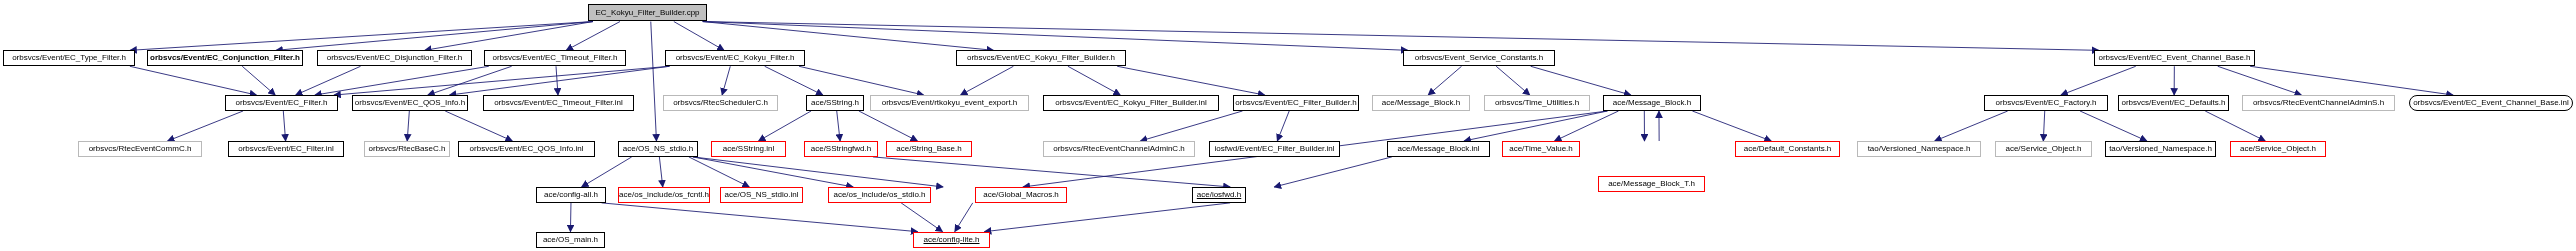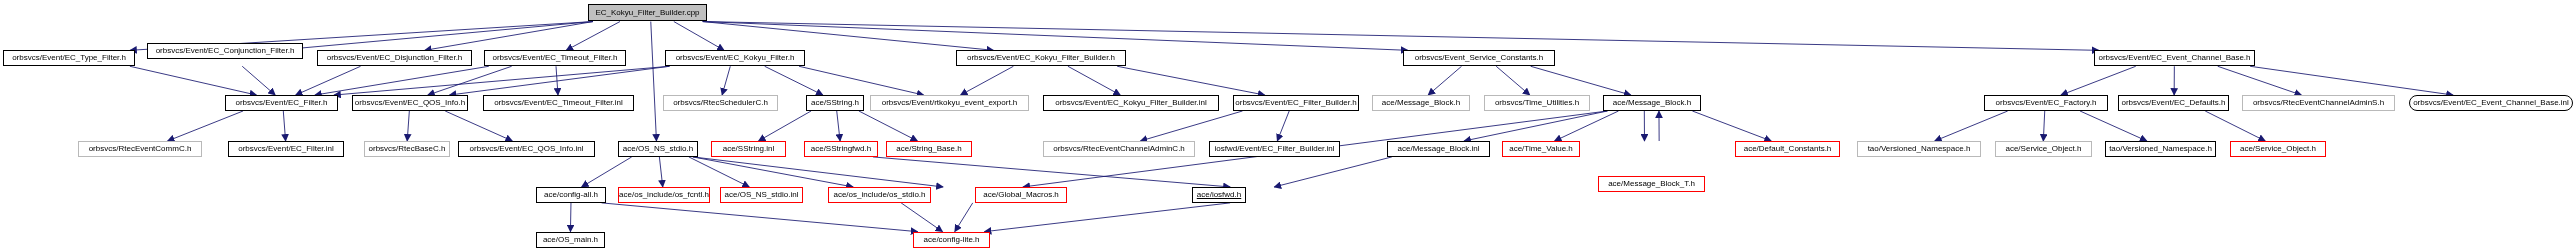--- a/index.html
+++ b/index.html
@@ -104,21 +104,21 @@
         <line x1="3673" y1="108" x2="4004.46" y2="155" stroke="#191970" stroke-width="1.4" marker-end="url(#arrow)"></line>
         <line x1="3277.35" y1="181" x2="3158.16" y2="230" stroke="#191970" stroke-width="1.4" marker-end="url(#arrow)"></line>
         <line x1="3337.8" y1="181" x2="3335.48" y2="230" stroke="#191970" stroke-width="1.4" marker-end="url(#arrow)"></line>
         <line x1="3395.4" y1="181" x2="3504.44" y2="230" stroke="#191970" stroke-width="1.4" marker-end="url(#arrow)"></line>
         <line x1="3599.7" y1="181" x2="3697.72" y2="230" stroke="#191970" stroke-width="1.4" marker-end="url(#arrow)"></line>
       </g>
   </svg>
   <div id="nodes">
       <div class="node root" title="EC_Kokyu_Filter_Builder.cpp" style="left: 588px; top: 4.3px; width: 119px;">EC_Kokyu_Filter_Builder.cpp</div>
       <div class="node" title="orbsvcs/Event/EC_Type_Filter.h" style="left: 3.1px; top: 50px; width: 132px;">orbsvcs/Event/EC_Type_Filter.h</div>
-      <div class="node" title="orbsvcs/Event/EC_Conjunction_Filter.h" style="left: 147px; top: 43px; width: 156px;">orbsvcs/Event/EC_Conjunction_Filter.h</div>
+      <div class="node" title="orbsvcs/Event/EC_Conjunction_Filter.h" style="left: 147px; top: 50px; width: 156px; font-weight: bold;">orbsvcs/Event/EC_Conjunction_Filter.h</div>
       <div class="node" title="orbsvcs/Event/EC_Disjunction_Filter.h" style="left: 317px; top: 50px; width: 155px;">orbsvcs/Event/EC_Disjunction_Filter.h</div>
       <div class="node" title="orbsvcs/Event/EC_Timeout_Filter.h" style="left: 484px; top: 50px; width: 142px;">orbsvcs/Event/EC_Timeout_Filter.h</div>
       <div class="node" title="orbsvcs/Event/EC_Kokyu_Filter.h" style="left: 665px; top: 50px; width: 140px;">orbsvcs/Event/EC_Kokyu_Filter.h</div>
       <div class="node" title="orbsvcs/Event/EC_Kokyu_Filter_Builder.h" style="left: 956px; top: 50px; width: 170px;">orbsvcs/Event/EC_Kokyu_Filter_Builder.h</div>
       <div class="node" title="orbsvcs/Event_Service_Constants.h" style="left: 1403px; top: 50px; width: 152px;">orbsvcs/Event_Service_Constants.h</div>
       <div class="node" title="orbsvcs/Event/EC_Event_Channel_Base.h" style="left: 2094px; top: 50px; width: 161px;">orbsvcs/Event/EC_Event_Channel_Base.h</div>
       <div class="node" title="orbsvcs/Event/EC_Filter.h" style="left: 225px; top: 95px; width: 113px;">orbsvcs/Event/EC_Filter.h</div>
       <div class="node" title="orbsvcs/Event/EC_QOS_Info.h" style="left: 352px; top: 95px; width: 116px;">orbsvcs/Event/EC_QOS_Info.h</div>
       <div class="node" title="orbsvcs/Event/EC_Timeout_Filter.inl" style="left: 483px; top: 95px; width: 151px;">orbsvcs/Event/EC_Timeout_Filter.inl</div>
       <div class="node gray" title="orbsvcs/RtecSchedulerC.h" style="left: 663px; top: 95px; width: 115px;">orbsvcs/RtecSchedulerC.h</div>
@@ -151,16 +151,16 @@
       <div class="node gray" title="ace/Service_Object.h" style="left: 1995px; top: 141px; width: 97px;">ace/Service_Object.h</div>
       <div class="node" title="tao/Versioned_Namespace.h" style="left: 2105px; top: 141px; width: 111px;">tao/Versioned_Namespace.h</div>
       <div class="node red" title="ace/Service_Object.h" style="left: 2230px; top: 141px; width: 96px;">ace/Service_Object.h</div>
       <div class="node" title="ace/config-all.h" style="left: 536px; top: 187px; width: 70px;">ace/config-all.h</div>
       <div class="node red" title="ace/os_include/os_fcntl.h" style="left: 618px; top: 187px; width: 92px;">ace/os_include/os_fcntl.h</div>
       <div class="node red" title="ace/OS_NS_stdio.inl" style="left: 720px; top: 187px; width: 83px;">ace/OS_NS_stdio.inl</div>
       <div class="node red" title="ace/os_include/os_stdio.h" style="left: 828px; top: 187px; width: 103px;">ace/os_include/os_stdio.h</div>
       <div class="node red" title="ace/Global_Macros.h" style="left: 936px; top: 187px; width: 92px; margin-left: 39px;">ace/Global_Macros.h</div>
       <div class="node" title="ace/iosfwd.h" style="left: 1192px; top: 187px; width: 54px; text-decoration: underline;">ace/iosfwd.h</div>
       <div class="node" title="ace/OS_main.h" style="left: 536px; top: 232px; width: 69px;">ace/OS_main.h</div>
-      <div class="node red" title="ace/config-lite.h" style="left: 913px; top: 232px; width: 77px;">ace/config-lite.h</div>
+      <div class="node red" title="ace/config-lite.h" style="left: 913px; top: 232px; width: 77px; text-decoration: underline;">ace/config-lite.h</div>
     </div>
 </div>
 
 
 </body></html>

